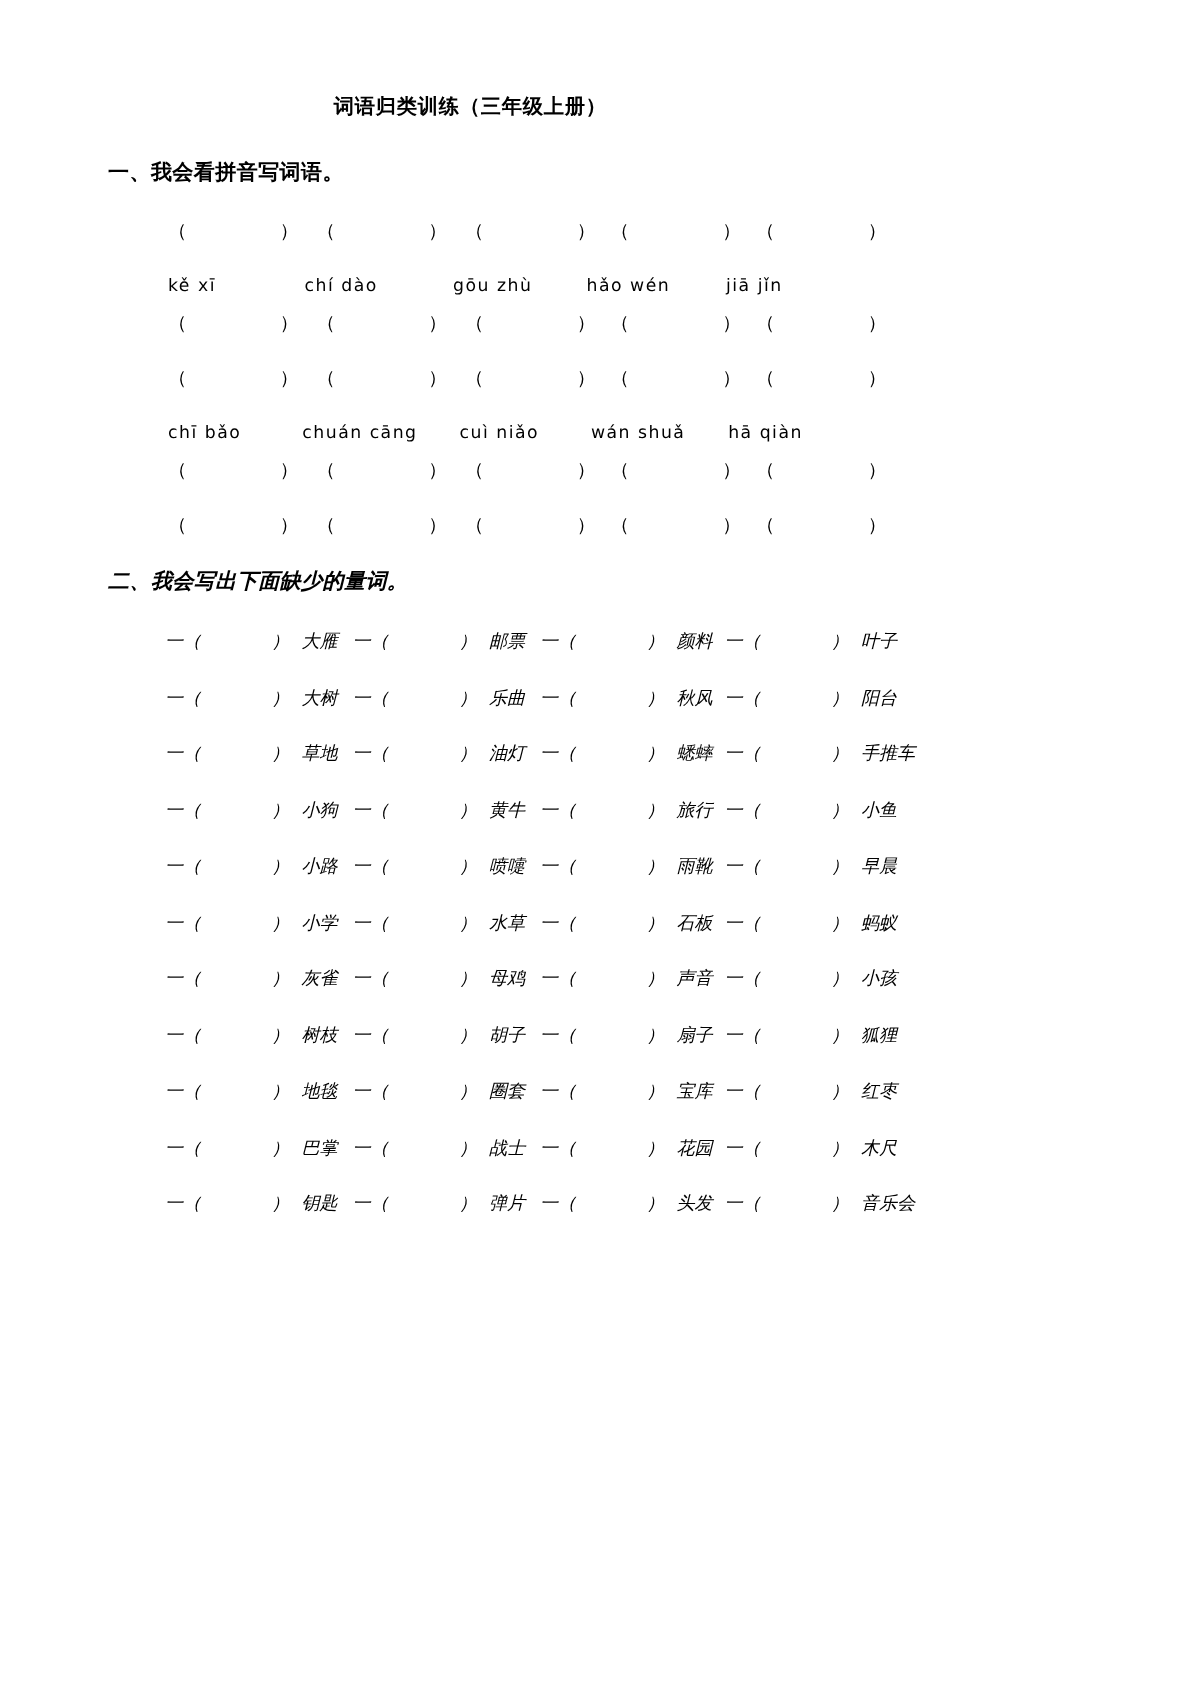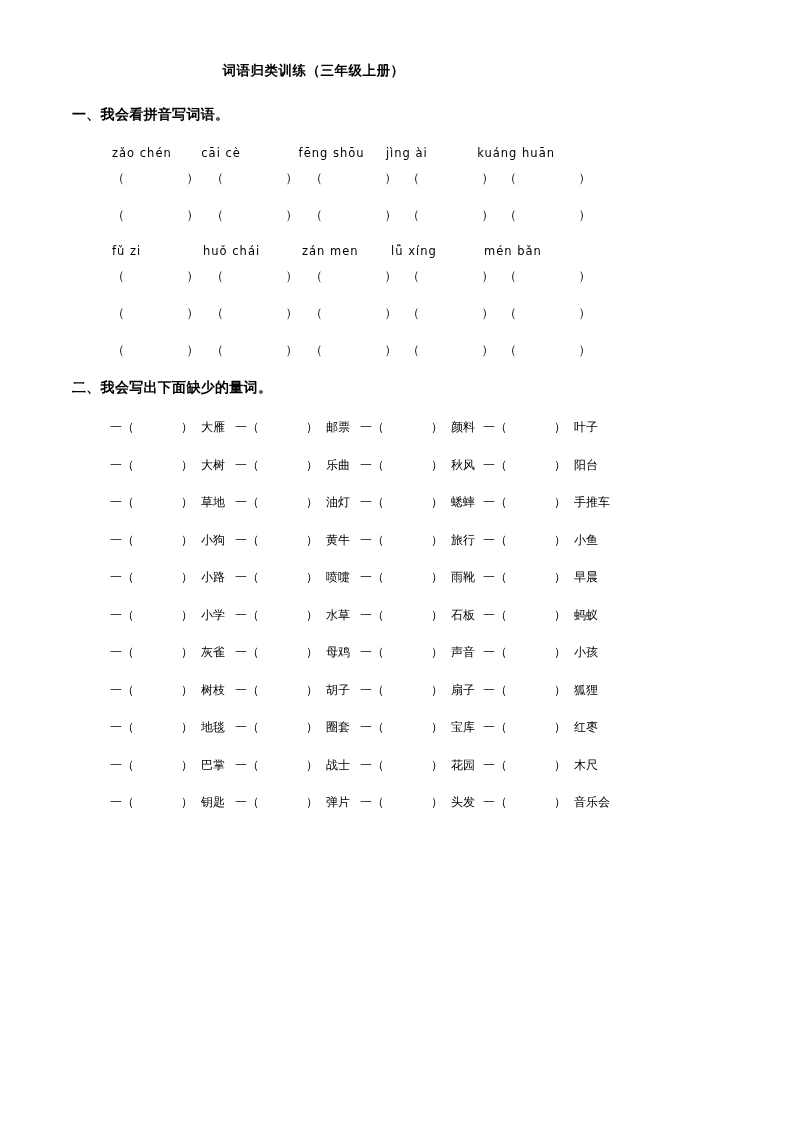--- a/index.html
+++ b/index.html
@@ -75,20 +75,21 @@
   .bcell .gap { display: inline-block; width: 62px; }
   .bcell.i0 { padding-left: 40px; }
   .bcell.i1 { padding-left: 12px; }
   .bcell.i2 { padding-left: 12px; }
   .bcell.i3 { padding-left: 10px; }
   .bcell.i4 { padding-left: 10px; }
 
   
   .mw-section {
     margin-top: 18px;
+    font-style: italic;
   }
   .mw-row {
     display: flex;
     width: 100%;
     margin-bottom: 20.5px;
   }
   .mw-cell {
     flex: 1 1 0;
     font-size: 12px;
     font-family: "DejaVu Sans", sans-serif;
@@ -114,26 +115,36 @@
 <body>
 
 <div class="page">
 
   <div class="doc-title">词语归类训练（三年级上册）</div>
 
   <div class="section">
     <div class="section-heading">一、我会看拼音写词语。</div>
 
     <div class="pinyin-block">
+      <div class="blank-row">
+        <div class="bcell i0"><span class="paren-open">（</span><span class="gap"></span><span>）</span></div>
+        <div class="bcell i1"><span class="paren-open">（</span><span class="gap"></span><span>）</span></div>
+        <div class="bcell i2"><span class="paren-open">（</span><span class="gap"></span><span>）</span></div>
+        <div class="bcell i3"><span class="paren-open">（</span><span class="gap"></span><span>）</span></div>
+        <div class="bcell i4"><span class="paren-open">（</span><span class="gap"></span><span>）</span></div>
+      </div>
+    </div>
+
+    <div class="pinyin-block">
       <div class="pinyin-row">
-        <div class="pcell i0">zǎo  chén</div>
-        <div class="pcell i1">cāi  cè</div>
-        <div class="pcell i2">fēng  shōu</div>
-        <div class="pcell i3">jìng  ài</div>
-        <div class="pcell i4">kuáng  huān</div>
+        <div class="pcell i0">kě  xī</div>
+        <div class="pcell i1">chí  dào</div>
+        <div class="pcell i2">gōu  zhù</div>
+        <div class="pcell i3">hǎo  wén</div>
+        <div class="pcell i4">jiā  jǐn</div>
       </div>
       <div class="blank-row">
         <div class="bcell i0"><span class="paren-open">（</span><span class="gap"></span><span>）</span></div>
         <div class="bcell i1"><span class="paren-open">（</span><span class="gap"></span><span>）</span></div>
         <div class="bcell i2"><span class="paren-open">（</span><span class="gap"></span><span>）</span></div>
         <div class="bcell i3"><span class="paren-open">（</span><span class="gap"></span><span>）</span></div>
         <div class="bcell i4"><span class="paren-open">（</span><span class="gap"></span><span>）</span></div>
       </div>
     </div>
 
@@ -142,54 +153,44 @@
         <div class="bcell i0"><span class="paren-open">（</span><span class="gap"></span><span>）</span></div>
         <div class="bcell i1"><span class="paren-open">（</span><span class="gap"></span><span>）</span></div>
         <div class="bcell i2"><span class="paren-open">（</span><span class="gap"></span><span>）</span></div>
         <div class="bcell i3"><span class="paren-open">（</span><span class="gap"></span><span>）</span></div>
         <div class="bcell i4"><span class="paren-open">（</span><span class="gap"></span><span>）</span></div>
       </div>
     </div>
 
     <div class="pinyin-block">
       <div class="pinyin-row">
-        <div class="pcell i0">fǔ  zi</div>
-        <div class="pcell i1">huǒ  chái</div>
-        <div class="pcell i2">zán  men</div>
-        <div class="pcell i3">lǚ  xíng</div>
-        <div class="pcell i4">mén  bǎn</div>
+        <div class="pcell i0">chī  bǎo</div>
+        <div class="pcell i1">chuán  cāng</div>
+        <div class="pcell i2">cuì  niǎo</div>
+        <div class="pcell i3">wán  shuǎ</div>
+        <div class="pcell i4">hā  qiàn</div>
       </div>
       <div class="blank-row">
         <div class="bcell i0"><span class="paren-open">（</span><span class="gap"></span><span>）</span></div>
         <div class="bcell i1"><span class="paren-open">（</span><span class="gap"></span><span>）</span></div>
         <div class="bcell i2"><span class="paren-open">（</span><span class="gap"></span><span>）</span></div>
         <div class="bcell i3"><span class="paren-open">（</span><span class="gap"></span><span>）</span></div>
         <div class="bcell i4"><span class="paren-open">（</span><span class="gap"></span><span>）</span></div>
       </div>
     </div>
 
     <div class="pinyin-block">
       <div class="blank-row">
         <div class="bcell i0"><span class="paren-open">（</span><span class="gap"></span><span>）</span></div>
         <div class="bcell i1"><span class="paren-open">（</span><span class="gap"></span><span>）</span></div>
         <div class="bcell i2"><span class="paren-open">（</span><span class="gap"></span><span>）</span></div>
         <div class="bcell i3"><span class="paren-open">（</span><span class="gap"></span><span>）</span></div>
         <div class="bcell i4"><span class="paren-open">（</span><span class="gap"></span><span>）</span></div>
       </div>
     </div>
-
-    <div class="pinyin-block">
-      <div class="blank-row">
-        <div class="bcell i0"><span class="paren-open">（</span><span class="gap"></span><span>）</span></div>
-        <div class="bcell i1"><span class="paren-open">（</span><span class="gap"></span><span>）</span></div>
-        <div class="bcell i2"><span class="paren-open">（</span><span class="gap"></span><span>）</span></div>
-        <div class="bcell i3"><span class="paren-open">（</span><span class="gap"></span><span>）</span></div>
-        <div class="bcell i4"><span class="paren-open">（</span><span class="gap"></span><span>）</span></div>
-      </div>
-    </div>
   </div>
 
   <div class="mw-section">
     <div class="section-heading">二、我会写出下面缺少的量词。</div>
 
     <div class="mw-row">
       <div class="mw-cell c0">
           <span class="one">一（</span>
           <span class="blank"></span>
           <span>）</span>

